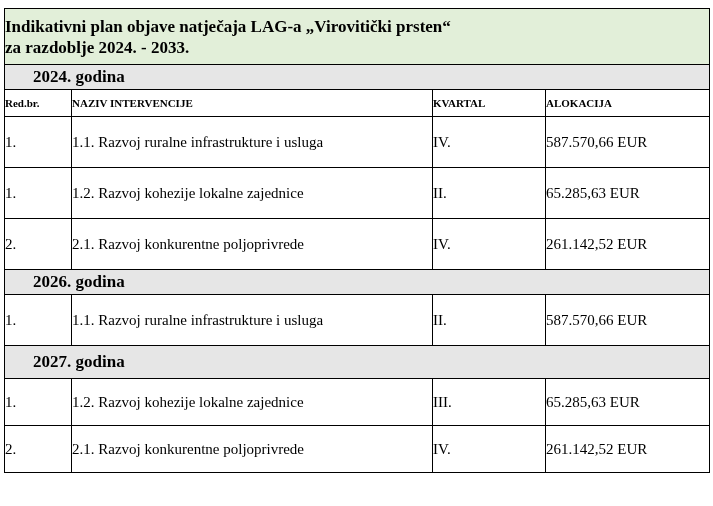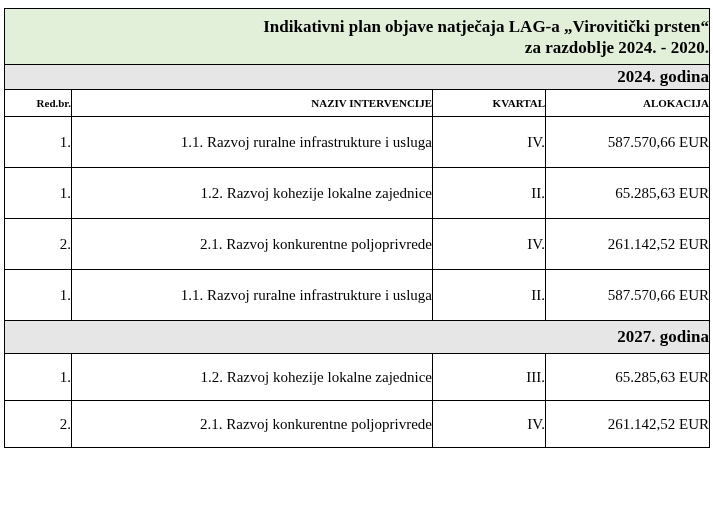--- a/index.html
+++ b/index.html
@@ -1,39 +1,39 @@
 <!DOCTYPE html>
 <html><head>
 <meta charset="utf-8">
 <style>
   html, body { margin: 0; padding: 0; background: #ffffff; }
   body { width: 713px; height: 506px; position: relative; font-family: "Liberation Serif", "DejaVu Serif", serif; color: #000; }
   table { position: absolute; left: 4px; top: 8px; width: 705px; border-collapse: collapse; table-layout: fixed; }
-  td { border: 1.3px solid #000; text-align: right; vertical-align: middle; padding: 0; font-size: 15px; }
+  td { border: 1.3px solid #000; text-align: left; vertical-align: middle; padding: 0; font-size: 15px; }
   .title { background: #e2efd9; font-weight: bold; font-size: 17px; height: 55px; line-height: 21px; }
-  .year { background: #e6e6e6; font-weight: bold; font-size: 17px; height: 24px; }
+  .year { background: #e6e6e6; font-weight: bold; font-size: 17px; height: 24px; padding-left: 28px; }
   .hdr td { font-weight: bold; font-size: 11px; height: 26px; }
   .row td { height: 50px; }
   .row.short td { height: 46px; }
 </style>
 </head>
 <body>
 
 <table>
   <colgroup>
     <col style="width:67px">
     <col style="width:361px">
     <col style="width:113px">
     <col style="width:164px">
   </colgroup>
   <tbody>
       <tr>
     <td class="title" colspan="4">
       <div>Indikativni plan objave natječaja LAG-a „Virovitički prsten“</div>
-      <div>za razdoblje 2024. - 2020.</div>
+      <div>za razdoblje 2024. - 2033.</div>
     </td>
   </tr>
 
   <tr>
     <td class="year" colspan="4">2024. godina</td>
   </tr>
   <tr class="hdr">
     <td>Red.br.</td>
     <td>NAZIV INTERVENCIJE</td>
     <td>KVARTAL</td>
@@ -52,20 +52,23 @@
     <td>II.</td>
     <td>65.285,63 EUR</td>
   </tr>
   <tr class="row">
     <td>2.</td>
     <td>2.1. Razvoj konkurentne poljoprivrede</td>
     <td>IV.</td>
     <td>261.142,52 EUR</td>
   </tr>
 
+  <tr>
+    <td class="year" colspan="4">2026. godina</td>
+  </tr>
   <tr class="row">
     <td>1.</td>
     <td>1.1. Razvoj ruralne infrastrukture i usluga</td>
     <td>II.</td>
     <td>587.570,66 EUR</td>
   </tr>
 
   <tr>
     <td class="year" colspan="4" style="height:32px">2027. godina</td>
   </tr>

